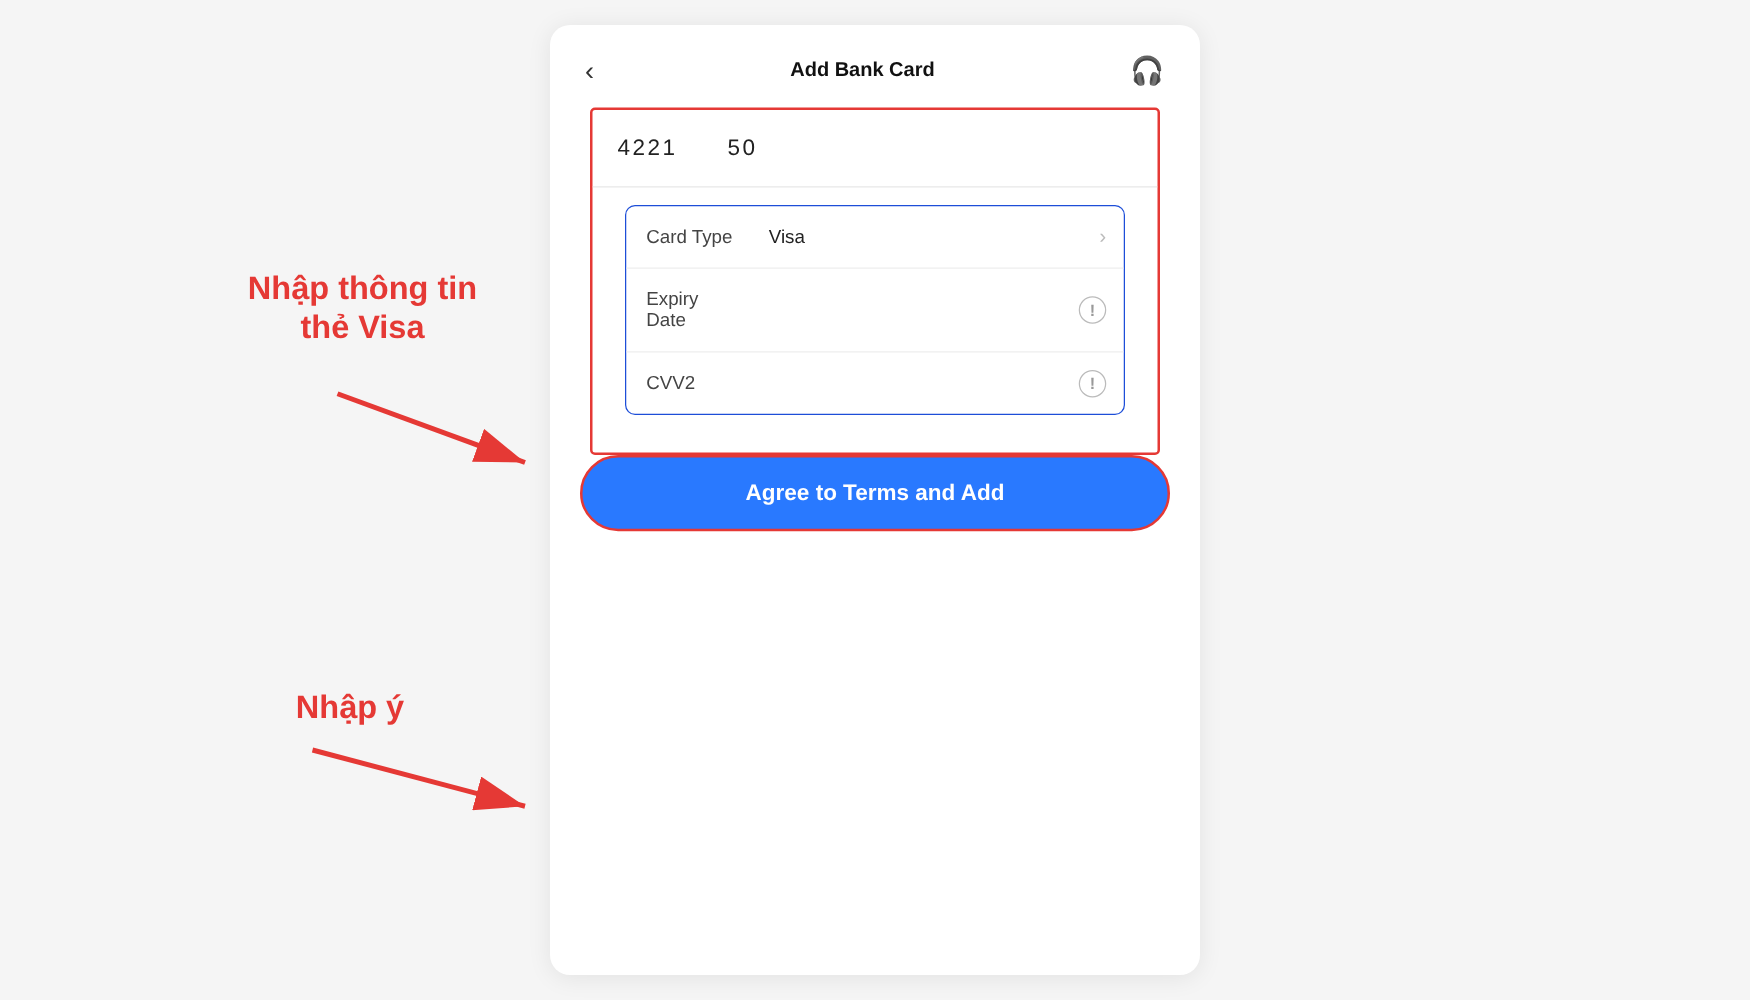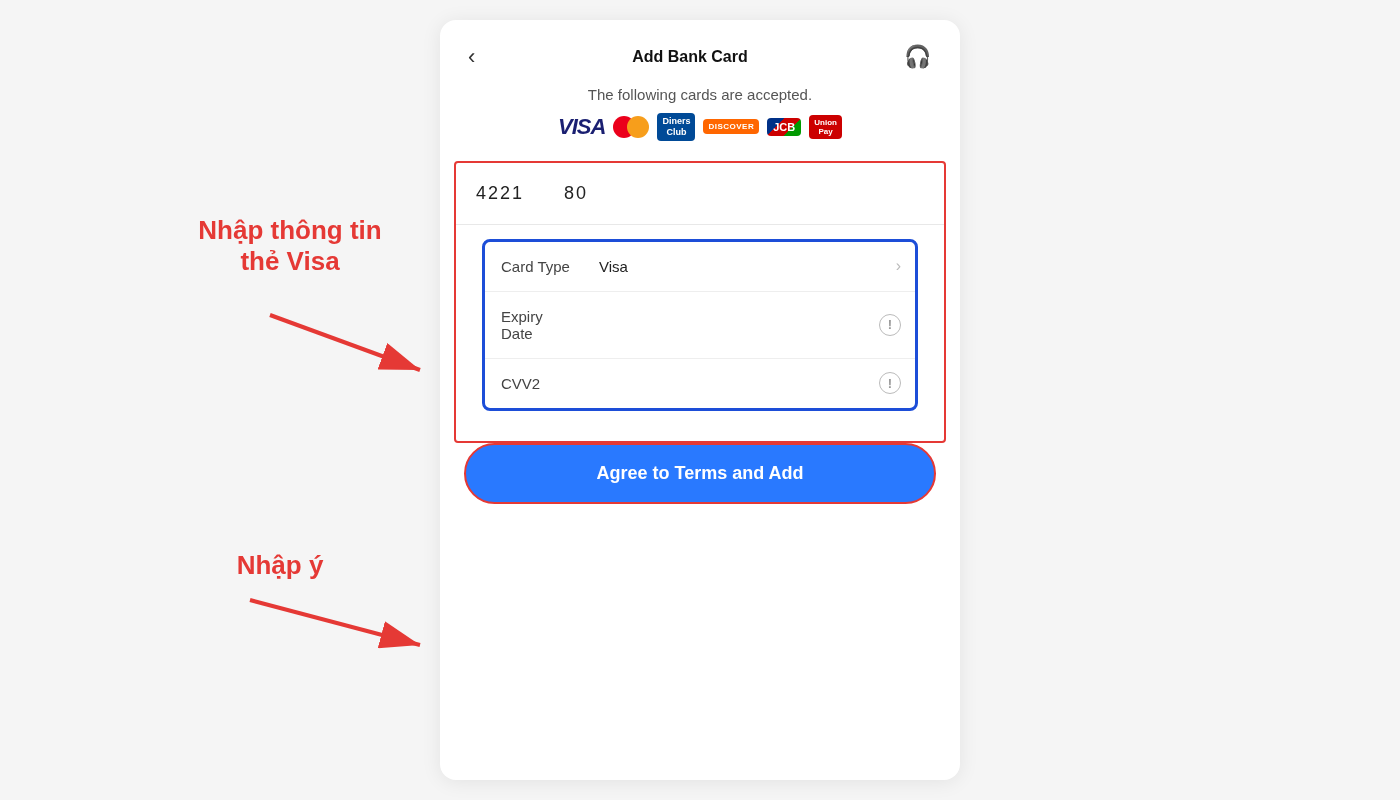--- a/index.html
+++ b/index.html
@@ -136,21 +136,21 @@
       background: #c00;
       color: white;
       font-size: 8px;
       font-weight: 700;
       padding: 3px 5px;
       border-radius: 4px;
       text-align: center;
     }
 
     .form-container {
-      margin: 0 14px;
+      margin: 0 32px;
       border: 2px solid #e53935;
       border-radius: 4px;
       overflow: hidden;
       background: #fff;
     }
 
     .card-number-row {
       padding: 20px 20px;
       border-bottom: 1px solid #e8e8e8;
       display: flex;
@@ -158,21 +158,21 @@
       gap: 40px;
     }
 
     .card-number-part {
       font-size: 18px;
       color: #222;
       letter-spacing: 2px;
     }
 
     .fields-group {
-      border: 3px solid #1d4ed8;
+      border: 1px solid #1d4ed8;
       border-radius: 8px;
       margin: 0 12px 16px;
       overflow: hidden;
     }
 
     .field-row {
       display: flex;
       align-items: center;
       padding: 16px 16px;
       border-bottom: 1px solid #eee;
@@ -305,46 +305,26 @@
     <div class="screen">
 
       <div class="header">
         <button class="back-btn">
           <span>‹</span>
         </button>
         <span class="header-title">Add Bank Card</span>
         <span class="support-icon">🎧</span>
       </div>
 
-      <div>
-        <div class="accepted-text">The following cards are accepted.</div>
-        <div class="card-logos">
-
-          <span class="logo-visa">VISA</span>
-
-          <span class="logo-mc">
-            <span class="circle-red"></span>
-            <span class="circle-orange"></span>
-          </span>
-
-          <span class="logo-diners">Diners<br>Club</span>
-
-          <span class="logo-discover">DISCOVER</span>
-
-          <span class="logo-jcb">JCB</span>
-
-          <span class="logo-unionpay">Union<br>Pay</span>
-        </div>
-      </div>
 
       <div class="form-container">
 
         <div class="card-number-row">
           <span class="card-number-part">4221</span>
-          <span class="card-number-part">80</span>
+          <span class="card-number-part">50</span>
         </div>
 
         <div style="padding: 14px 14px 14px;">
           <div class="fields-group">
 
             <div class="field-row">
               <span class="field-label">Card Type</span>
               <span class="field-value">Visa</span>
               <span class="chevron-icon field-icon">›</span>
             </div>

